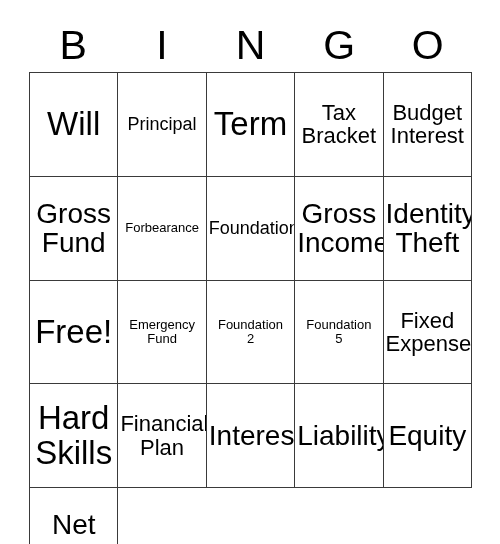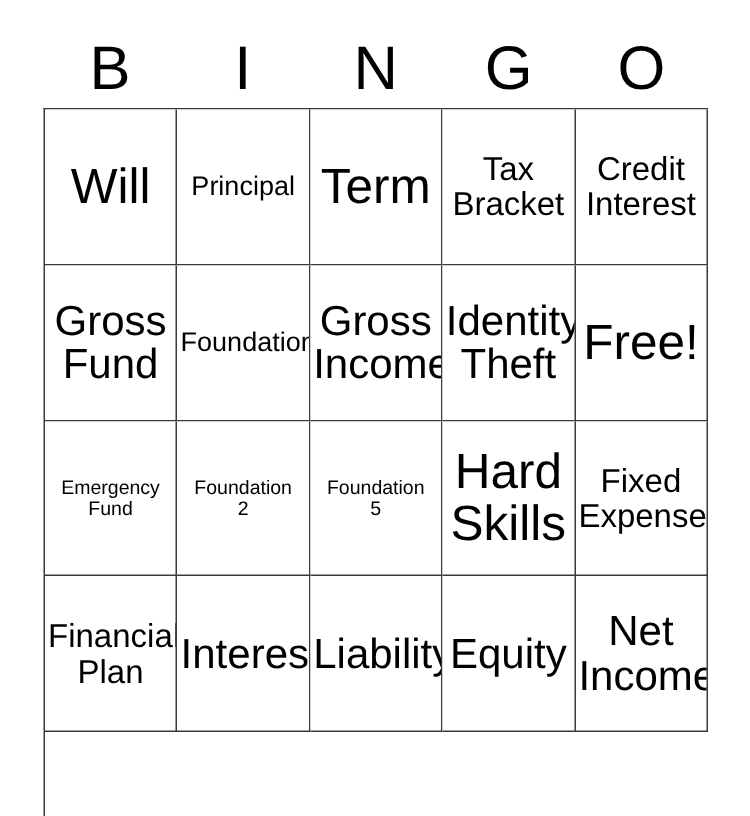--- a/index.html
+++ b/index.html
@@ -101,27 +101,30 @@
         <span class="cell-text">Principal</span>
       </div>
     <div class="cell fs-xl">
         <span class="cell-text">Term</span>
       </div>
     <div class="cell fs-md">
         <span class="cell-text">Tax
 Bracket</span>
       </div>
     <div class="cell fs-md">
-        <span class="cell-text">Credit
+        <span class="cell-text">Budget
 Interest</span>
       </div>
 
     <div class="cell fs-lg">
         <span class="cell-text">Gross
 Fund</span>
+      </div>
+    <div class="cell fs-xs">
+        <span class="cell-text">Forbearance</span>
       </div>
     <div class="cell fs-sm">
         <span class="cell-text">Foundation</span>
       </div>
     <div class="cell fs-lg">
         <span class="cell-text">Gross
 Income</span>
       </div>
 
     <div class="cell fs-lg">
@@ -137,27 +140,27 @@
       </div>
 
     <div class="cell fs-xs">
         <span class="cell-text">Foundation
 2</span>
       </div>
     <div class="cell fs-xs">
         <span class="cell-text">Foundation
 5</span>
       </div>
+    <div class="cell fs-md">
+        <span class="cell-text">Fixed
+Expense</span>
+      </div>
     <div class="cell fs-xl">
         <span class="cell-text">Hard
 Skills</span>
-      </div>
-    <div class="cell fs-md">
-        <span class="cell-text">Fixed
-Expense</span>
       </div>
 
     <div class="cell fs-md">
         <span class="cell-text">Financial
 Plan</span>
       </div>
     <div class="cell fs-lg">
         <span class="cell-text">Interest</span>
       </div>
     <div class="cell fs-lg">

